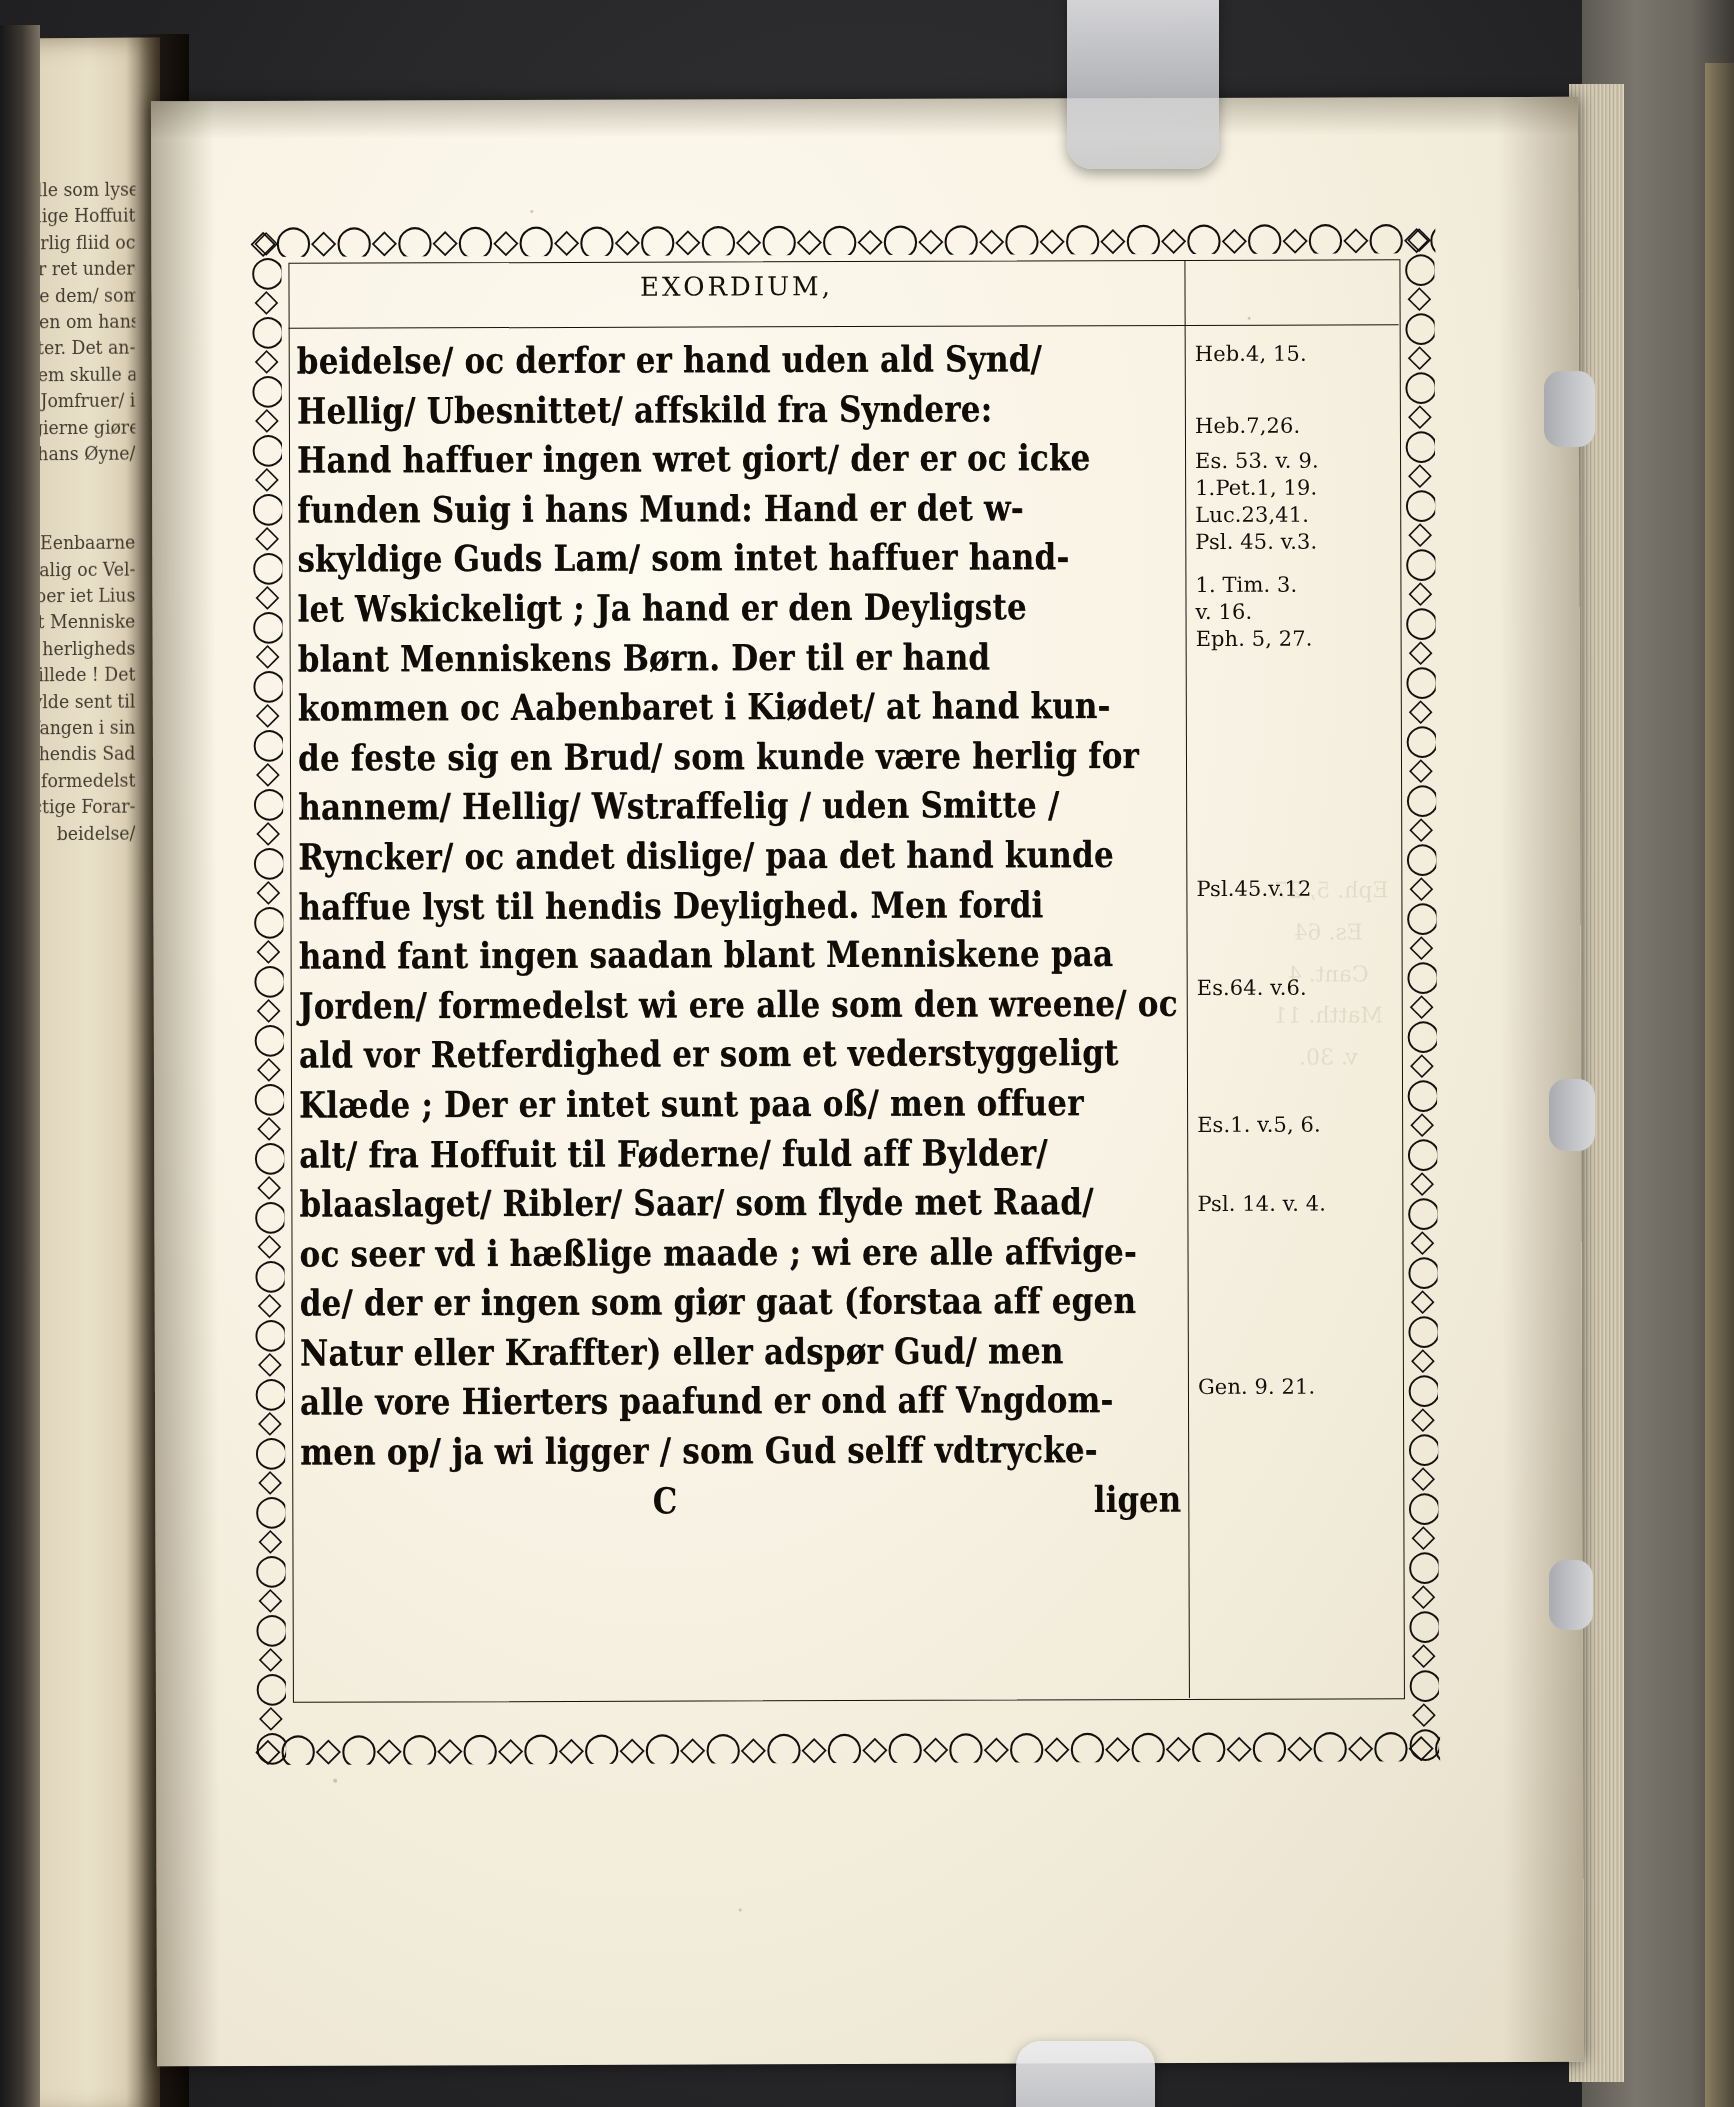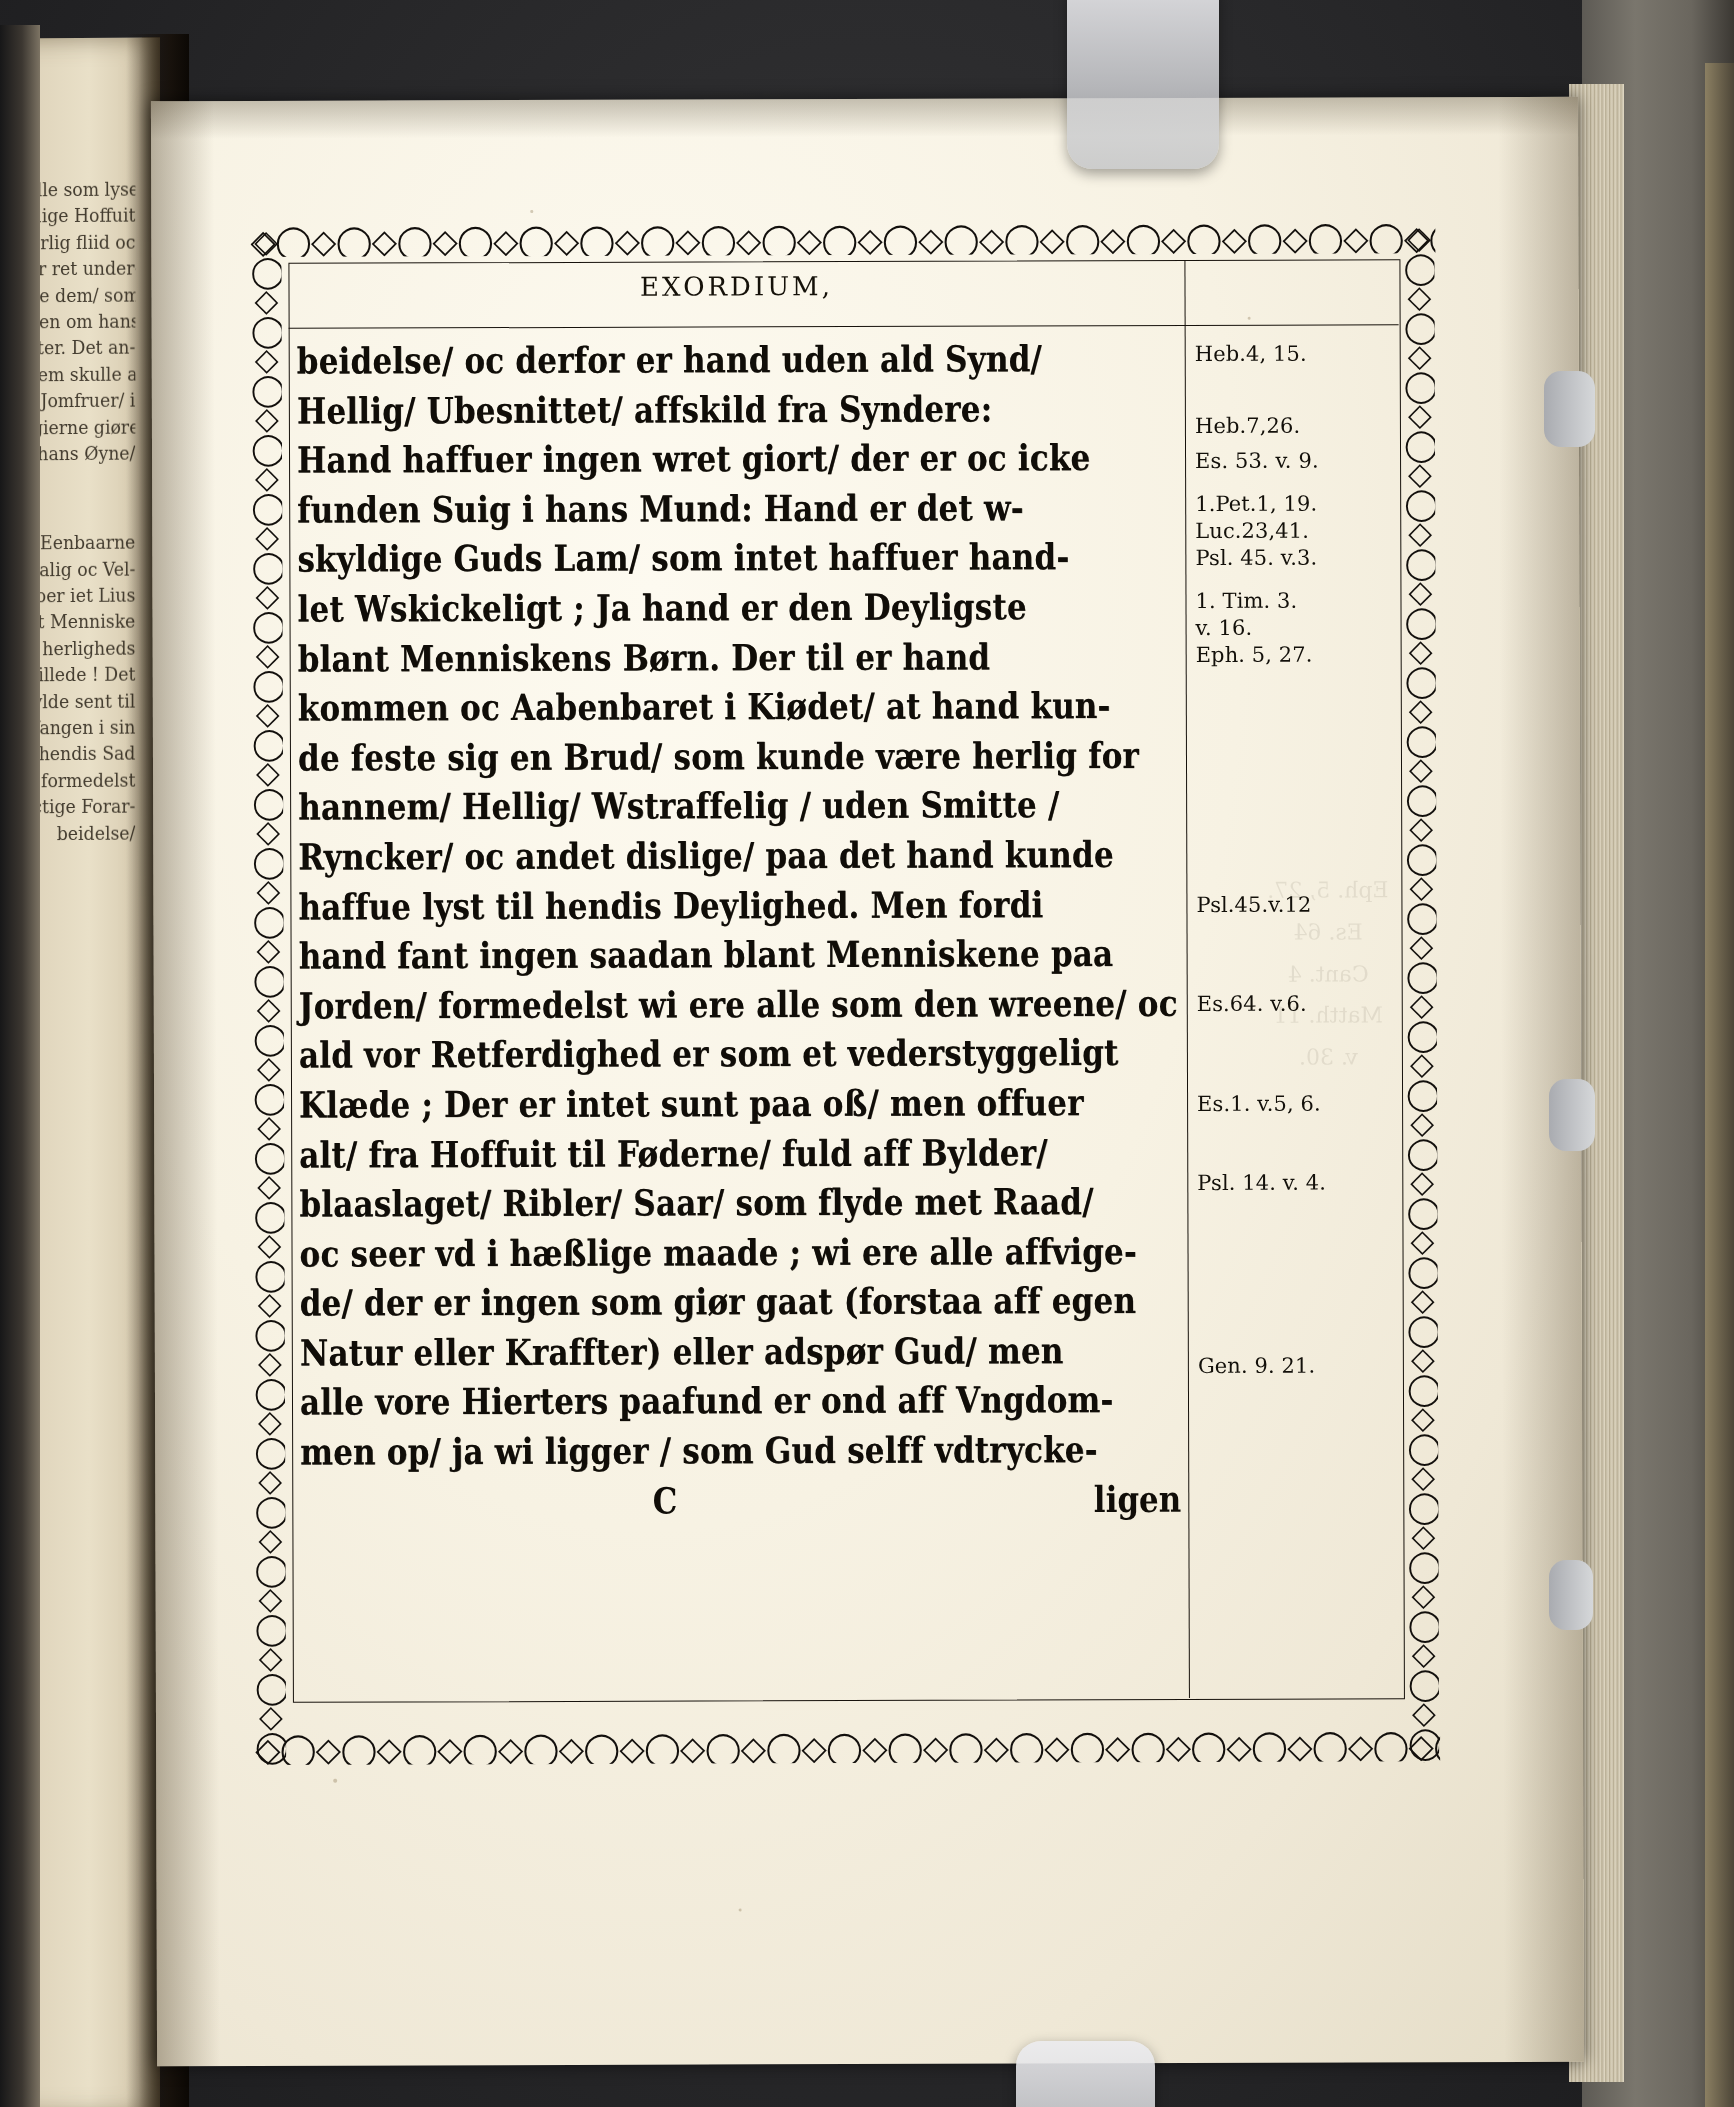--- a/index.html
+++ b/index.html
@@ -371,29 +371,29 @@
         <div class="catchword-line">
           <span class="sig">C</span>
           <span>ligen</span>
         </div>
       </div>
 
       <div id="margin">
         <div class="mref" style="margin-top:4px">Heb.4, 15.</div>
         <div class="mref" style="margin-top:45px">Heb.7,26.</div>
         <div class="mref" style="margin-top:8px">Es. 53. v. 9.</div>
-        <div class="mref" style="margin-top:16px">1.Pet.1, 19.</div>
+        <div class="mref" style="margin-top:0px">1.Pet.1, 19.</div>
         <div class="mref" style="margin-top:0px">Luc.23,41.</div>
         <div class="mref" style="margin-top:0px">Psl. 45. v.3.</div>
         <div class="mref" style="margin-top:16px">1. Tim. 3.</div>
         <div class="mref" style="margin-top:0px">v. 16.</div>
         <div class="mref" style="margin-top:0px">Eph. 5, 27.</div>
         <div class="mref" style="margin-top:223px">Psl.45.v.12</div>
         <div class="mref" style="margin-top:72px">Es.64. v.6.</div>
-        <div class="mref" style="margin-top:73px">Es.1. v.5, 6.</div>
+        <div class="mref" style="margin-top:110px">Es.1. v.5, 6.</div>
         <div class="mref" style="margin-top:52px">Psl. 14. v. 4.</div>
         <div class="mref" style="margin-top:156px">Gen. 9. 21.</div>
       </div>
     </div>
 
     <div class="speck" style="left:177px; top:1678px; width:3.8px; height:3.8px;"></div>
     <div class="speck" style="left:582px; top:1809px; width:3px; height:3px;"></div>
     <div class="speck" style="left:1096px; top:219px; width:3.4px; height:3.4px;"></div>
     <div class="speck" style="left:379px; top:110px; width:2.5px; height:2.5px;"></div>
   </div>

